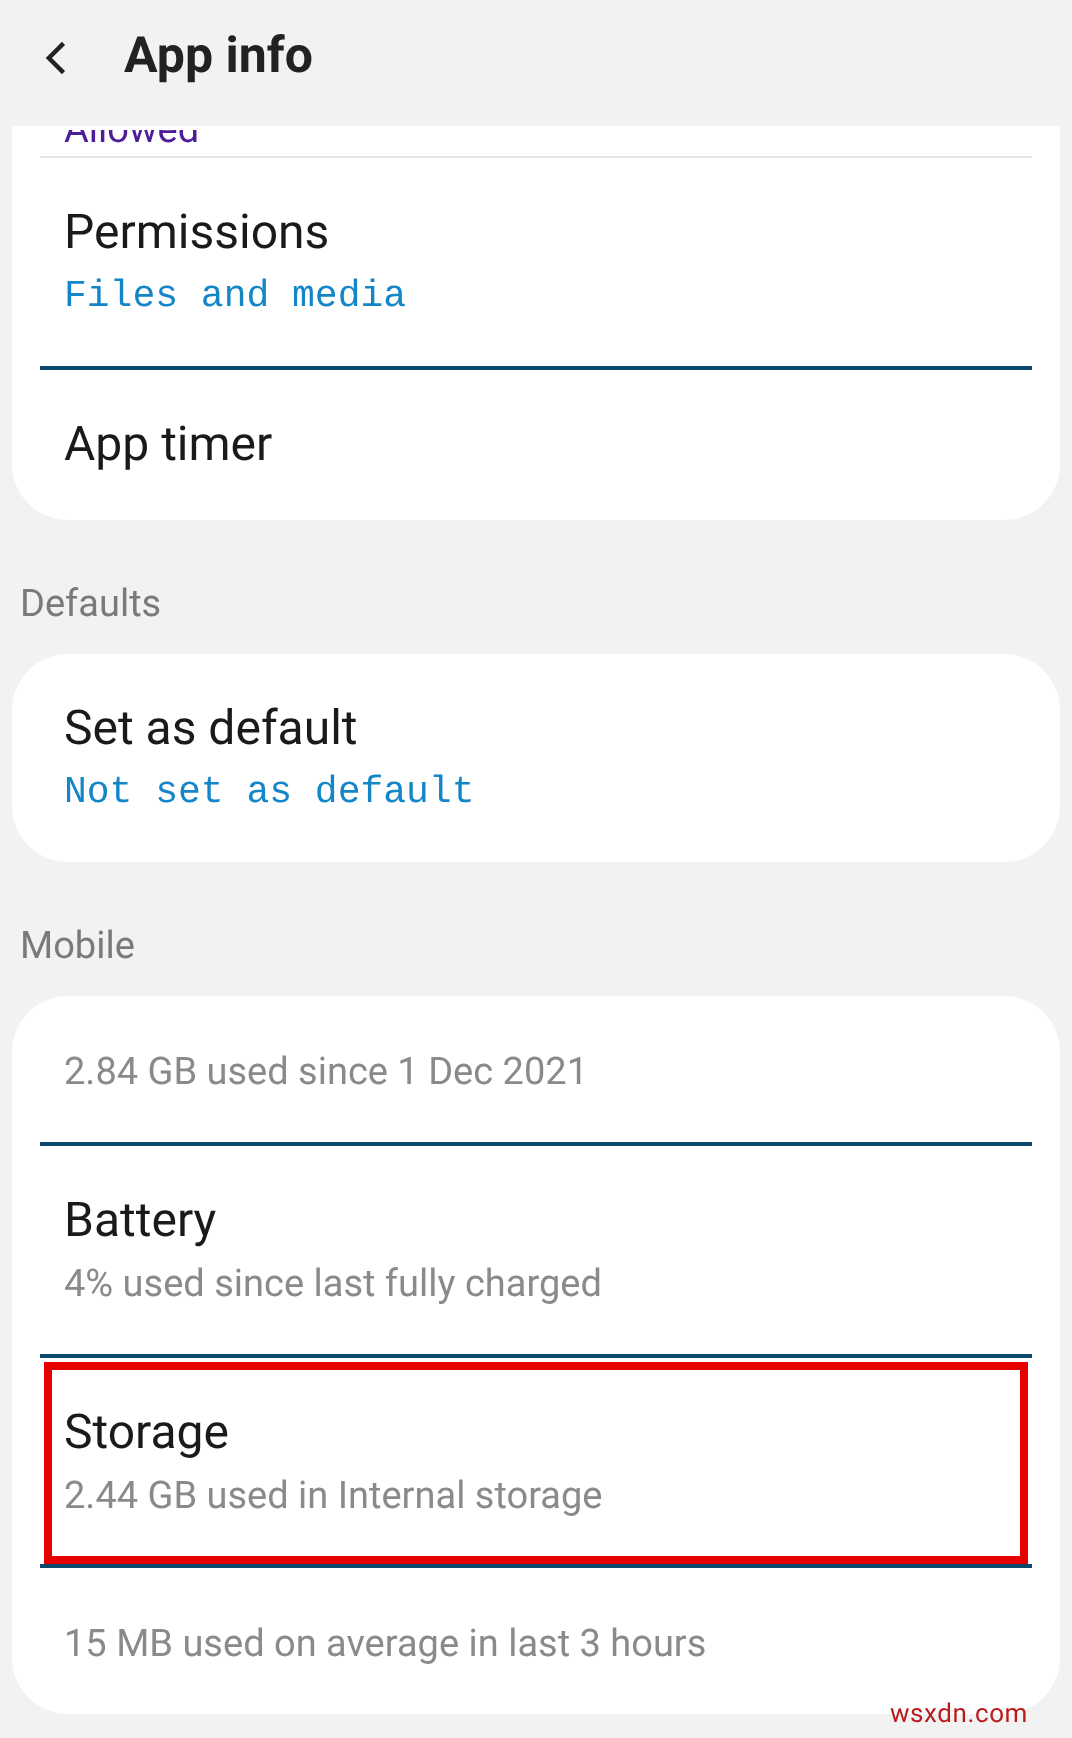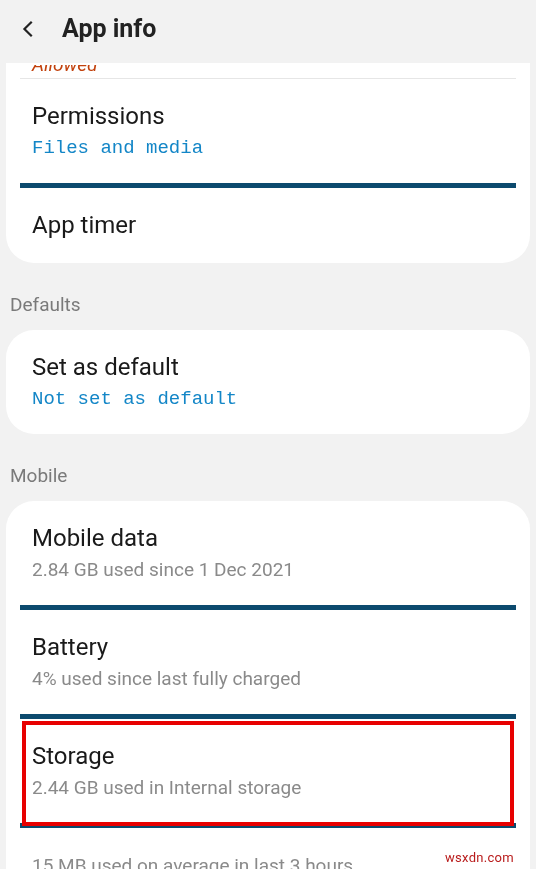--- a/index.html
+++ b/index.html
@@ -38,45 +38,44 @@
       padding: 0 14px;
     }
     .card-top-clip {
       border-top-left-radius: 0;
       border-top-right-radius: 0;
       padding-top: 2px;
       margin-top: 12px;
     }
     .row {
       padding: 22px 12px;
-      border-bottom: 5px solid #0c4a6e;
+      border-bottom: 2px solid #0c4a6e;
     }
     .row:last-child { border-bottom: none; }
     .row-title {
       font-size: 24px;
       color: #1a1a1a;
       line-height: 1.3;
     }
     .row-sub {
       font-size: 19px;
       color: #8a8a8a;
       margin-top: 4px;
       line-height: 1.3;
     }
     .row-sub.link { color: #1386c7; font-family: Liberation Mono, monospace; }
     .clipped-text {
-      color: #c2410c;
+      color: #4c1d95;
       font-size: 19px;
       padding: 0 12px 8px;
       overflow: hidden;
       height: 14px;
       border-bottom: 1px solid #e6e6e6;
       display:flex;
       align-items:flex-end;
-      font-style:italic;
     }
     .clipped-inner{ transform: translateY(6px); }
     .section-label {
       font-size: 19px;
       color: #7a7a7a;
       padding: 22px 10px 10px;
     }
     .highlight {
       outline: 4px solid #e70000;
       outline-offset: -6px;
@@ -122,21 +121,20 @@
   <div class="row">
     <div class="row-title">Set as default</div>
     <div class="row-sub link">Not set as default</div>
   </div>
 </div>
 
 <div class="section-label">Mobile</div>
 
 <div class="card">
   <div class="row">
-    <div class="row-title">Mobile data</div>
     <div class="row-sub">2.84 GB used since 1 Dec 2021</div>
   </div>
   <div class="row">
     <div class="row-title">Battery</div>
     <div class="row-sub">4% used since last fully charged</div>
   </div>
   <div class="row highlight">
     <div class="row-title">Storage</div>
     <div class="row-sub">2.44 GB used in Internal storage</div>
   </div>

